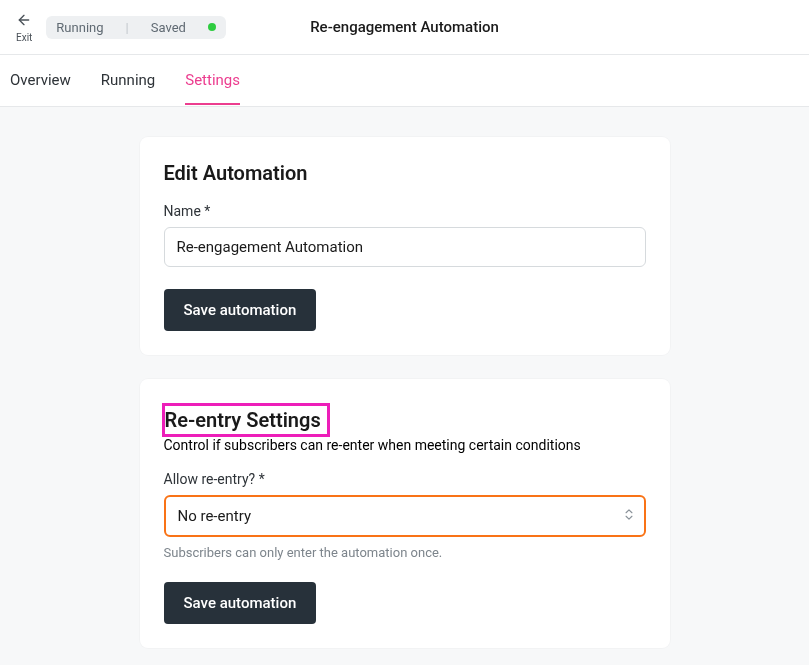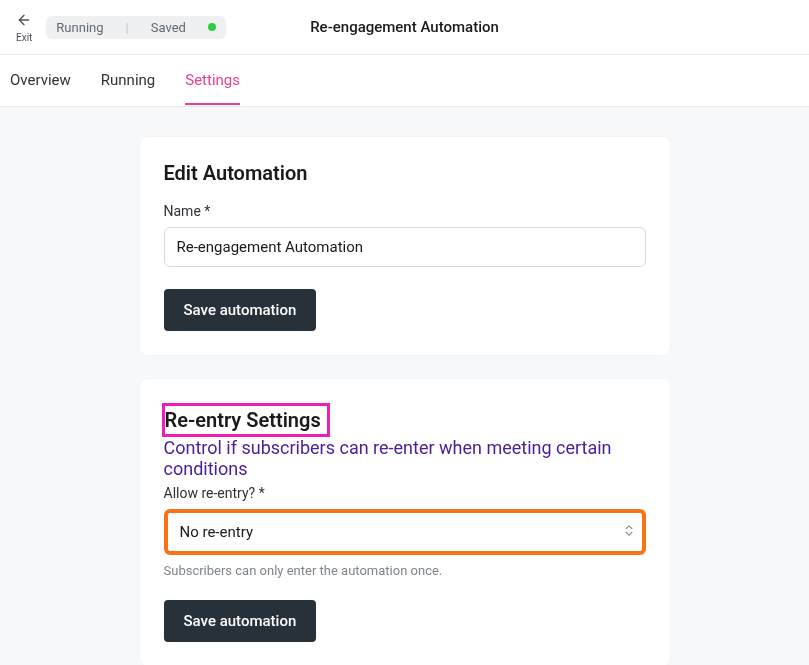--- a/index.html
+++ b/index.html
@@ -96,23 +96,23 @@
       width: 530px;
       padding: 24px;
       box-shadow: 0 0 0 1px rgba(0,0,0,0.02);
     }
     .card h2 {
       font-size: 20px;
       font-weight: 600;
       margin-bottom: 4px;
     }
     .card .subtitle {
-      color: #4c1d95;
-      font-size: 18px;
-      margin-bottom: 6px;
+      color: #000000;
+      font-size: 14px;
+      margin-bottom: 18px;
     }
     .card h2.tight { margin-bottom: 18px; }
 
     .highlight-box {
       border: 3px solid #ed1eb9;
       display: inline-block;
       padding: 2px 6px 2px 0;
       margin-left: -2px;
     }
 
@@ -130,21 +130,21 @@
       font-size: 15px;
       color: #1a1a1a;
       font-family: inherit;
       outline: none;
     }
     .select-wrap {
       position: relative;
     }
     .select {
       width: 100%;
-      border: 4px solid #f97316;
+      border: 2px solid #f97316;
       border-radius: 6px;
       padding: 10px 36px 10px 12px;
       font-size: 15px;
       color: #1a1a1a;
       background: #fff;
       cursor: pointer;
       font-family: inherit;
       appearance: none;
     }
     .select-caret {

